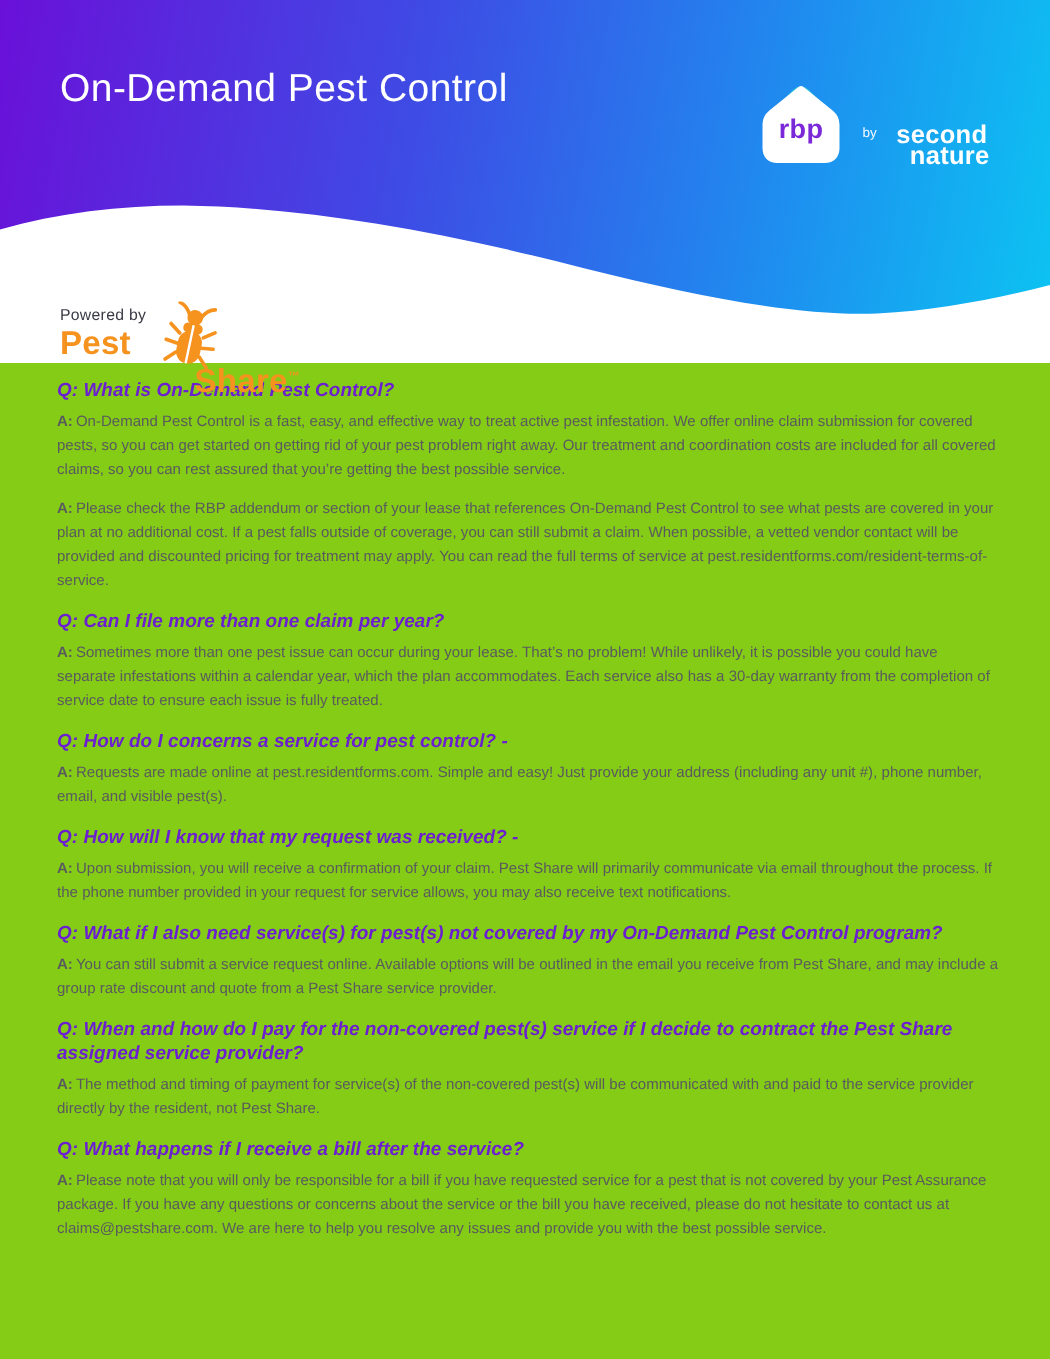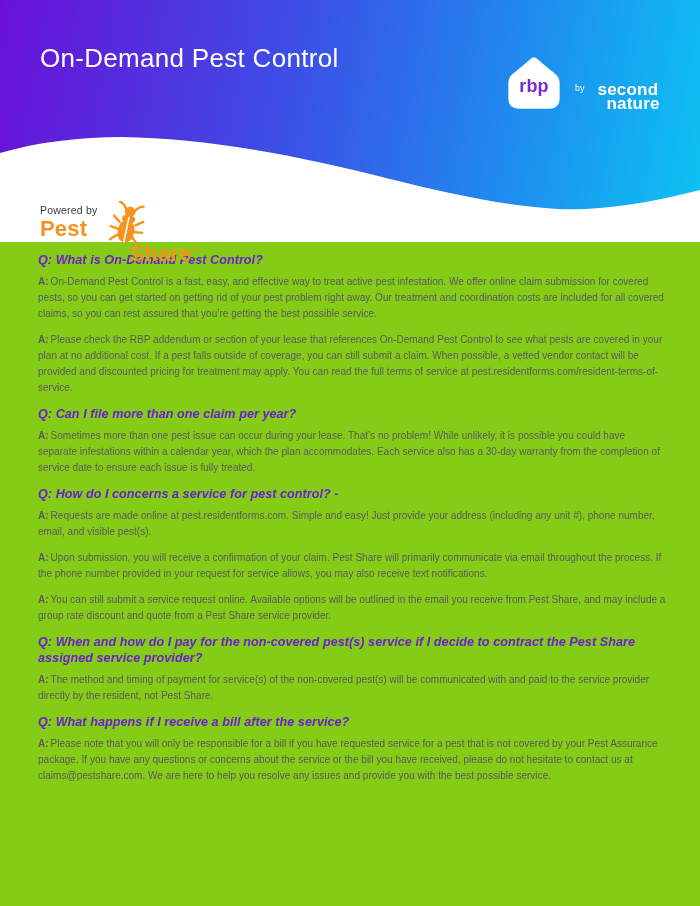--- a/index.html
+++ b/index.html
@@ -135,23 +135,25 @@
     </section>
     <section>
       <h3 class="faq-question">Q: Can I file more than one claim per year?</h3>
       <p class="faq-answer"><strong>A:</strong><span>Sometimes more than one pest issue can occur during your lease. That’s no problem! While unlikely, it is possible you could have separate infestations within a calendar year, which the plan accommodates. Each service also has a 30-day warranty from the completion of service date to ensure each issue is fully treated.</span></p>
     </section>
     <section>
       <h3 class="faq-question">Q: How do I concerns a service for pest control? -</h3>
       <p class="faq-answer"><strong>A:</strong><span>Requests are made online at pest.residentforms.com. Simple and easy! Just provide your address (including any unit #), phone number, email, and visible pest(s).</span></p>
     </section>
     <section>
+      <h3 class="faq-question">Q: How will I know that my request was received? -</h3>
       <p class="faq-answer"><strong>A:</strong><span>Upon submission, you will receive a confirmation of your claim. Pest Share will primarily communicate via email throughout the process. If the phone number provided in your request for service allows, you may also receive text notifications.</span></p>
     </section>
     <section>
+      <h3 class="faq-question">Q: What if I also need service(s) for pest(s) not covered by my On-Demand Pest Control program?</h3>
       <p class="faq-answer"><strong>A:</strong><span>You can still submit a service request online. Available options will be outlined in the email you receive from Pest Share, and may include a group rate discount and quote from a Pest Share service provider.</span></p>
     </section>
     <section>
       <h3 class="faq-question">Q: When and how do I pay for the non-covered pest(s) service if I decide to contract the Pest Share assigned service provider?</h3>
       <p class="faq-answer"><strong>A:</strong><span>The method and timing of payment for service(s) of the non-covered pest(s) will be communicated with and paid to the service provider directly by the resident, not Pest Share.</span></p>
     </section>
     <section>
       <h3 class="faq-question">Q: What happens if I receive a bill after the service?</h3>
       <p class="faq-answer"><strong>A:</strong><span>Please note that you will only be responsible for a bill if you have requested service for a pest that is not covered by your Pest Assurance package. If you have any questions or concerns about the service or the bill you have received, please do not hesitate to contact us at claims@pestshare.com. We are here to help you resolve any issues and provide you with the best possible service.</span></p>
     </section>

